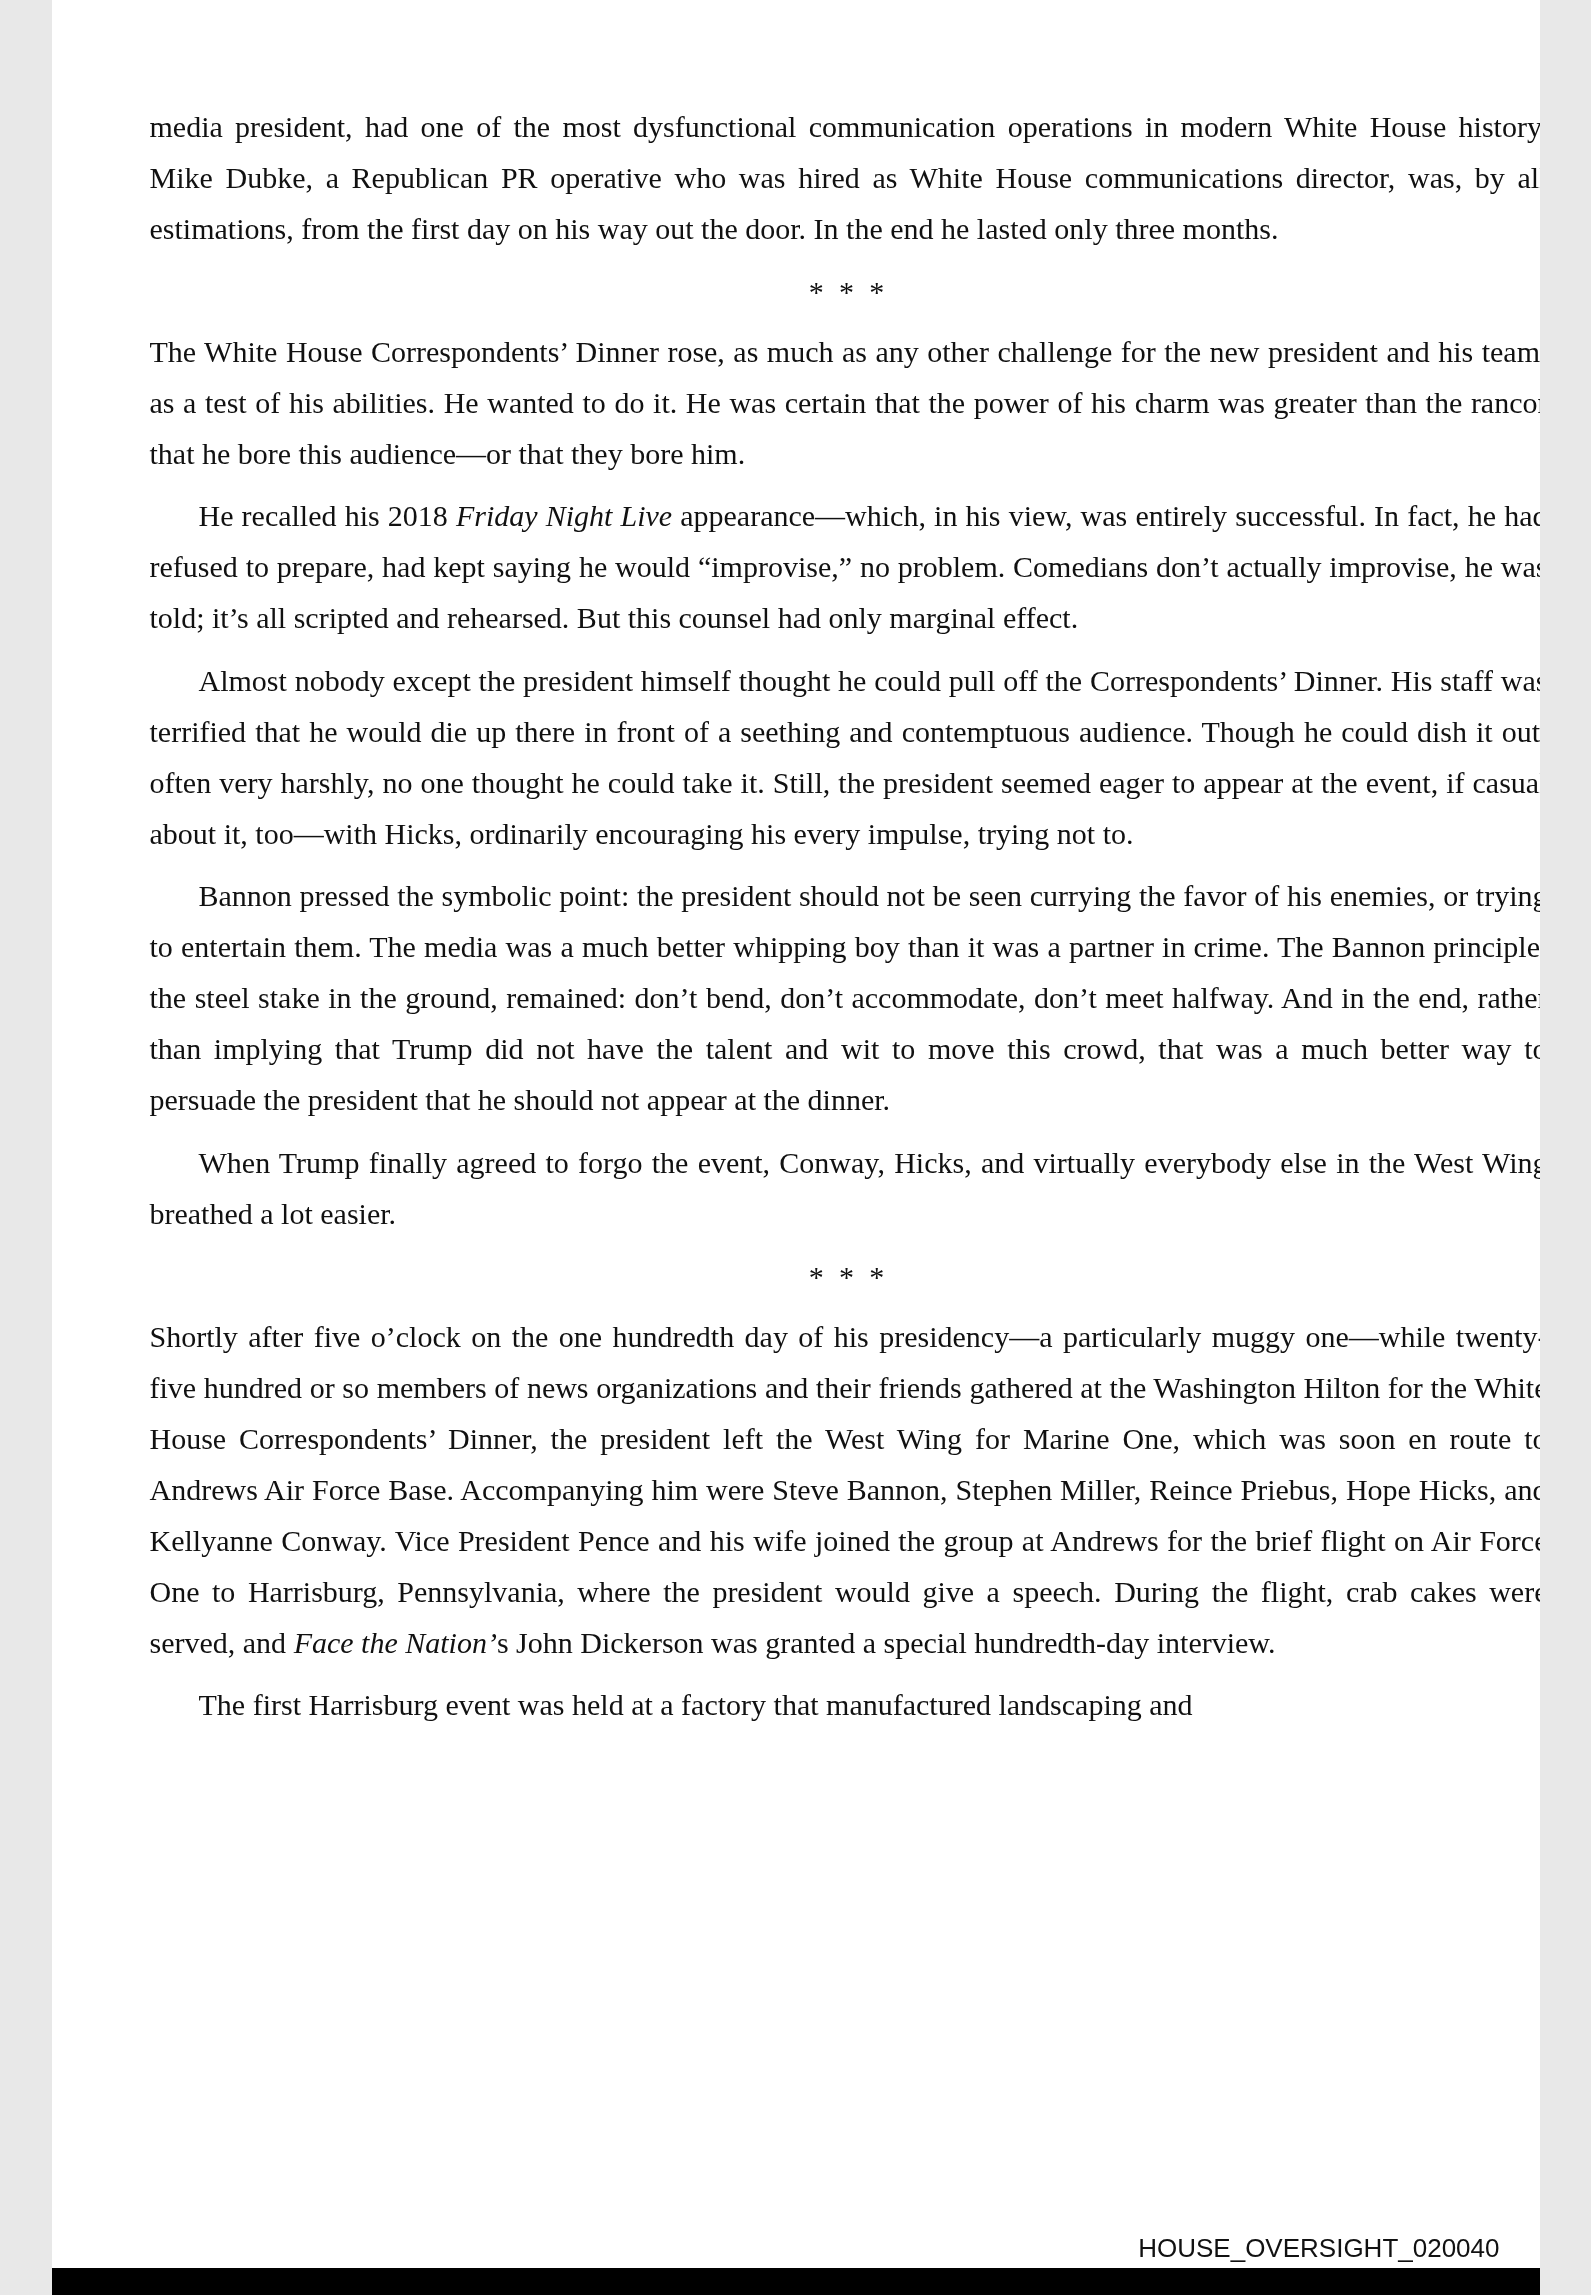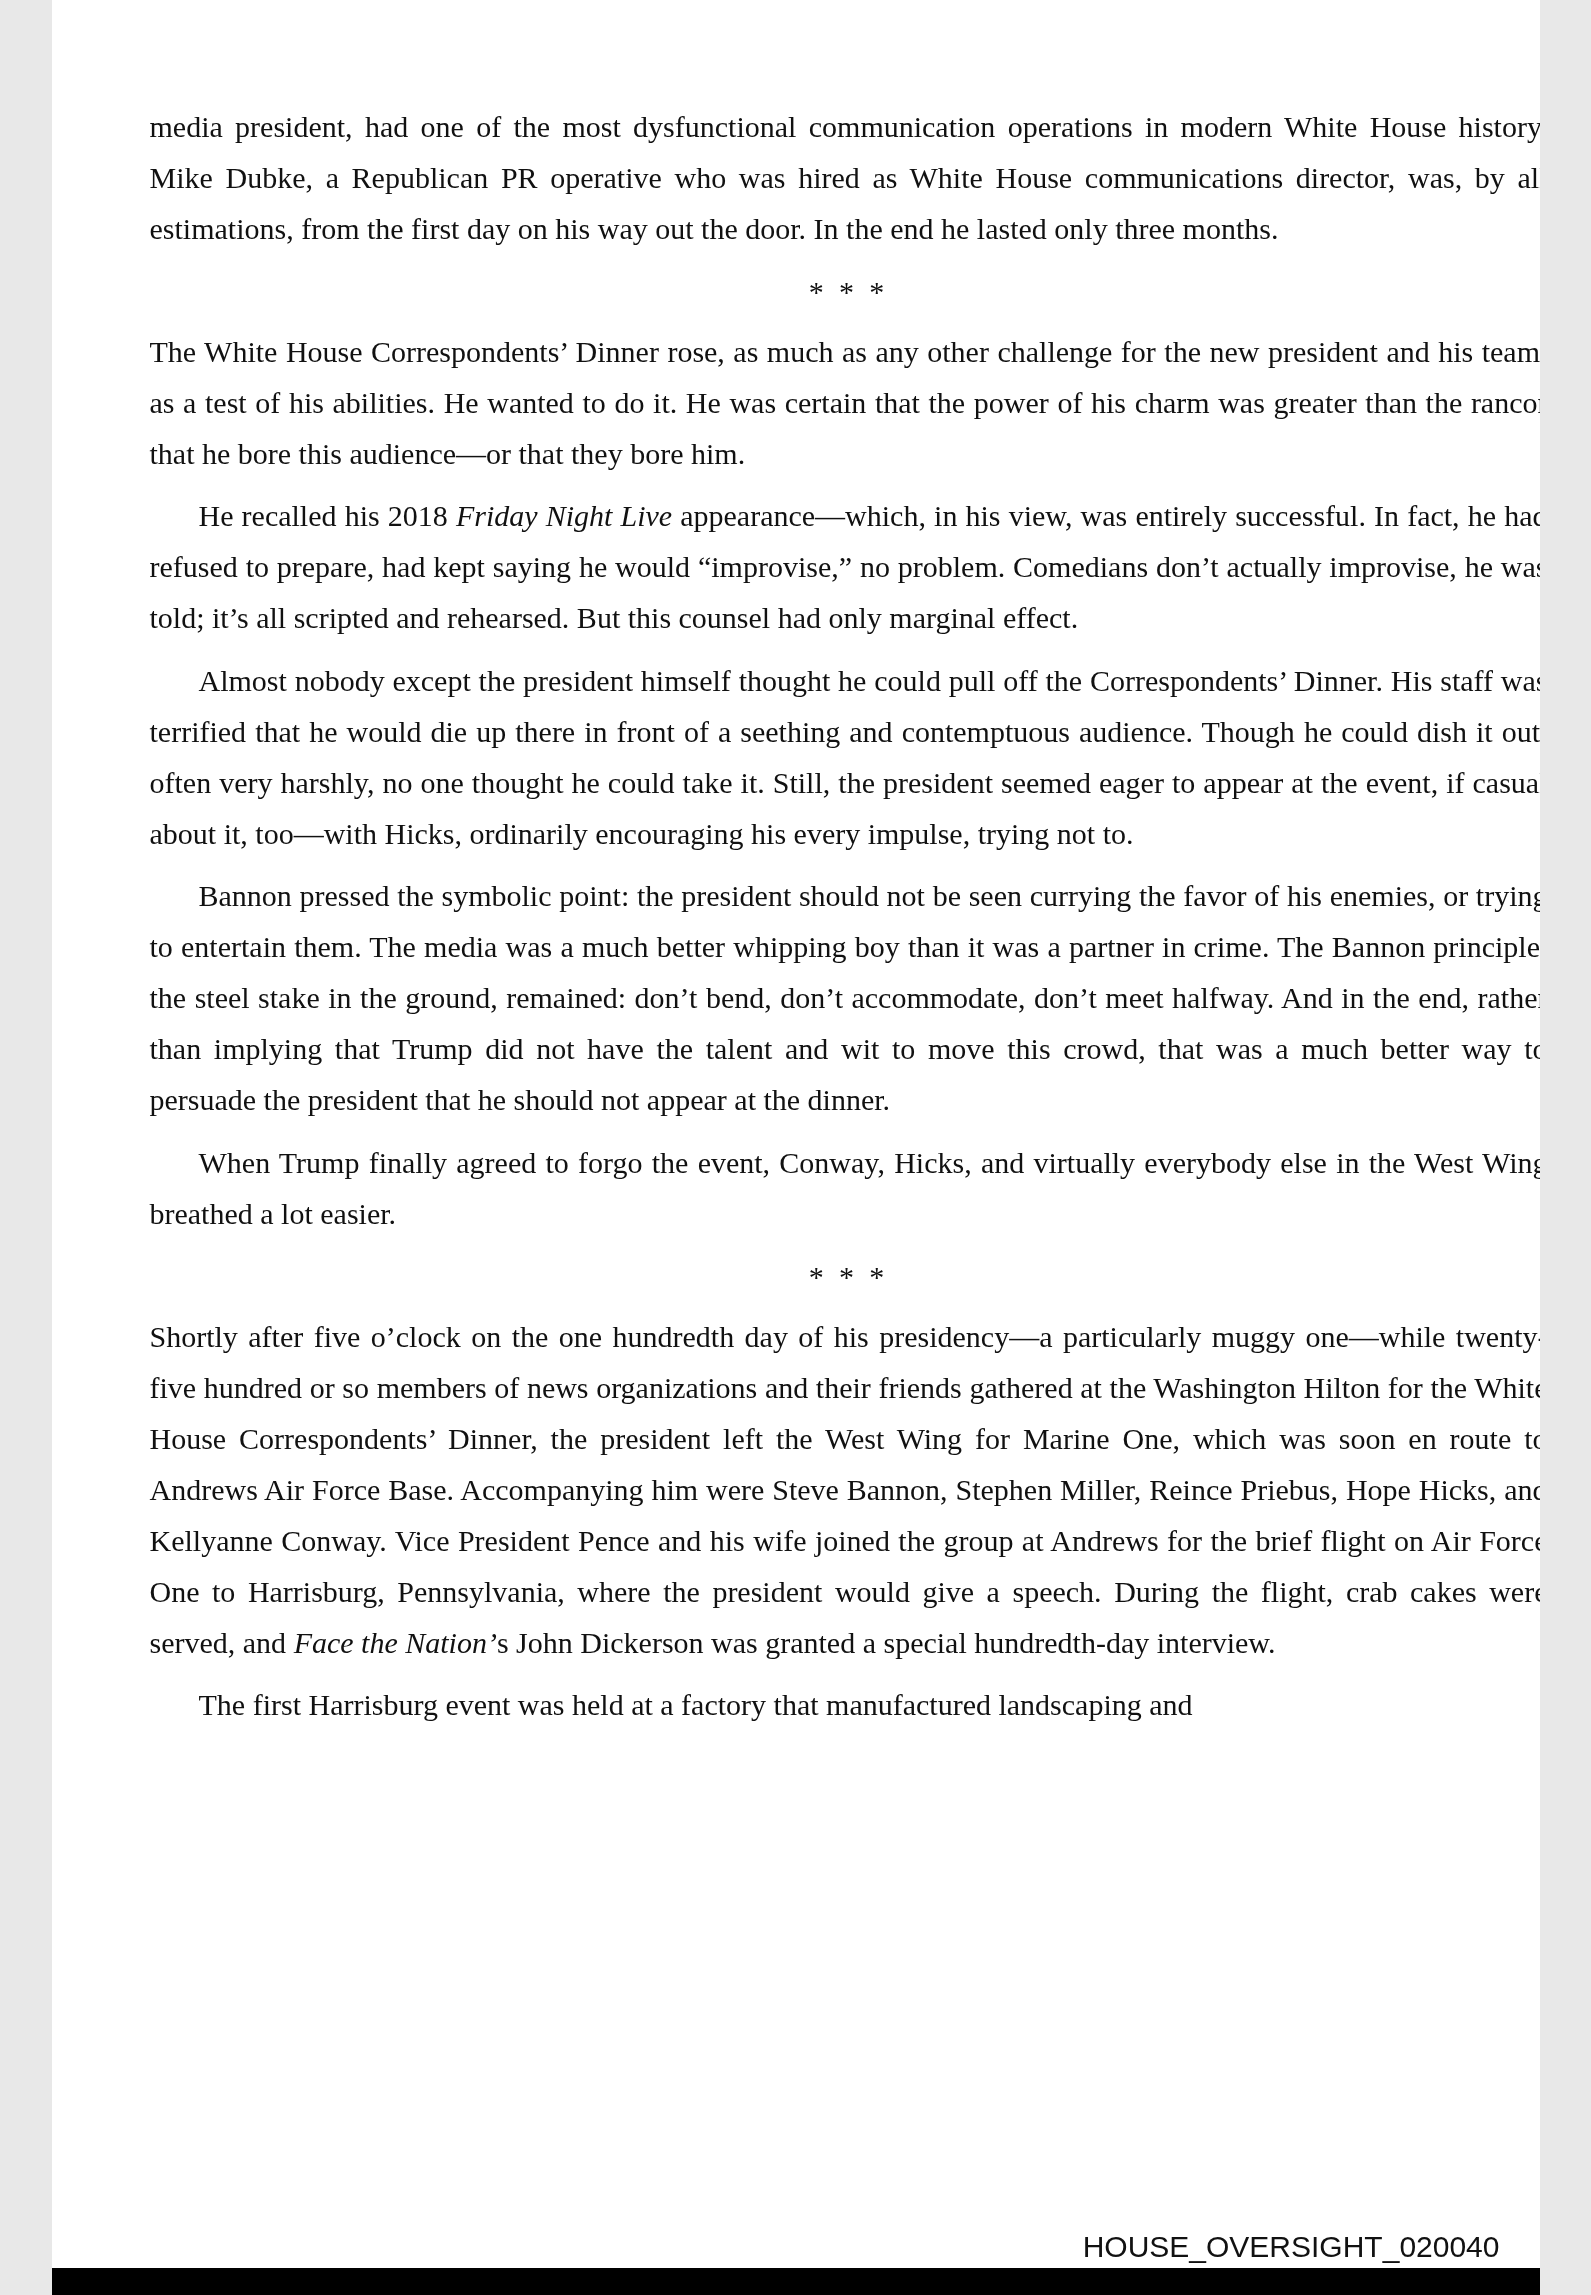--- a/index.html
+++ b/index.html
@@ -41,21 +41,21 @@
     letter-spacing: 3.9px;
   }
   .italic {
     font-style: italic;
   }
   .footer-label {
     position: absolute;
     right: 40px;
     bottom: 31px;
     font-family: "Liberation Sans", "DejaVu Sans", sans-serif;
-    font-size: 30px;
+    font-size: 26px;
     color: #111111;
     letter-spacing: 0px;
   }
   .bottom-bar {
     position: absolute;
     left: 0;
     bottom: 0;
     width: 100%;
     height: 27px;
     background: #000000;

